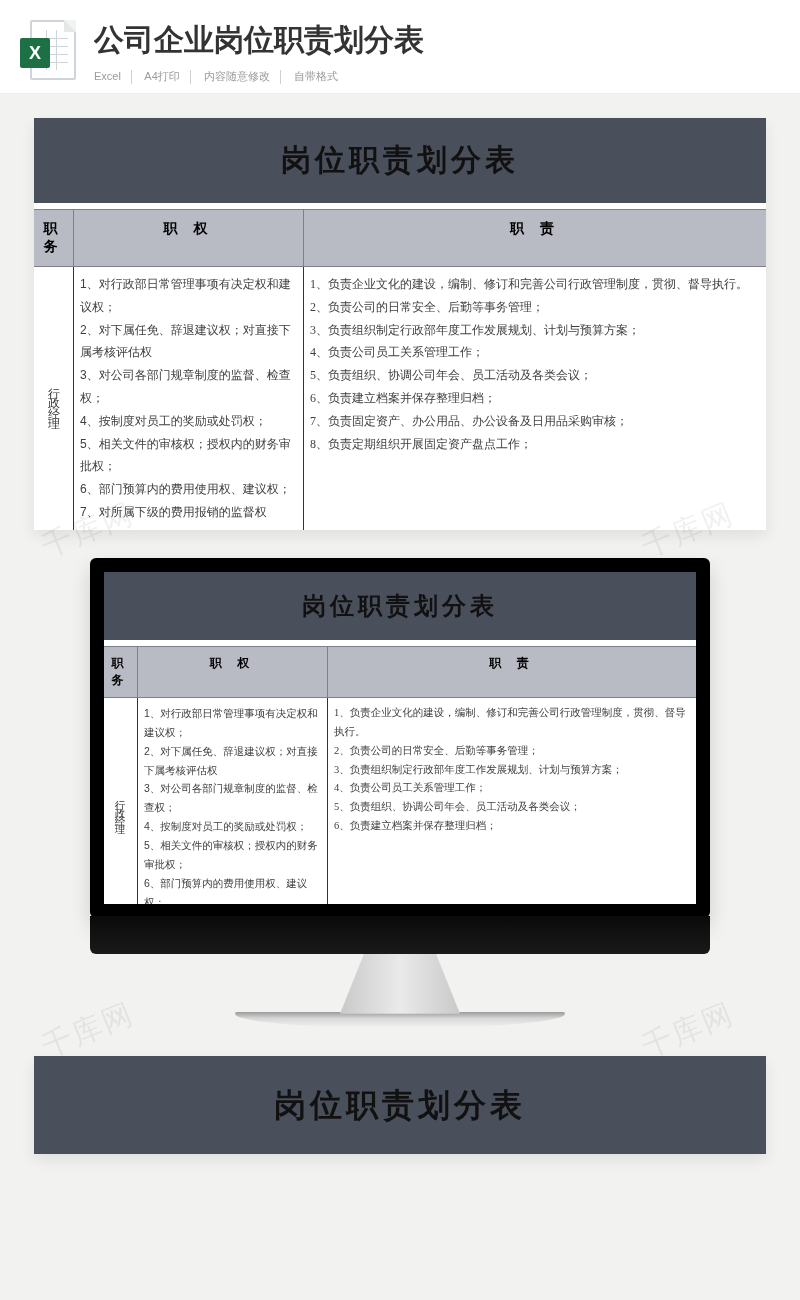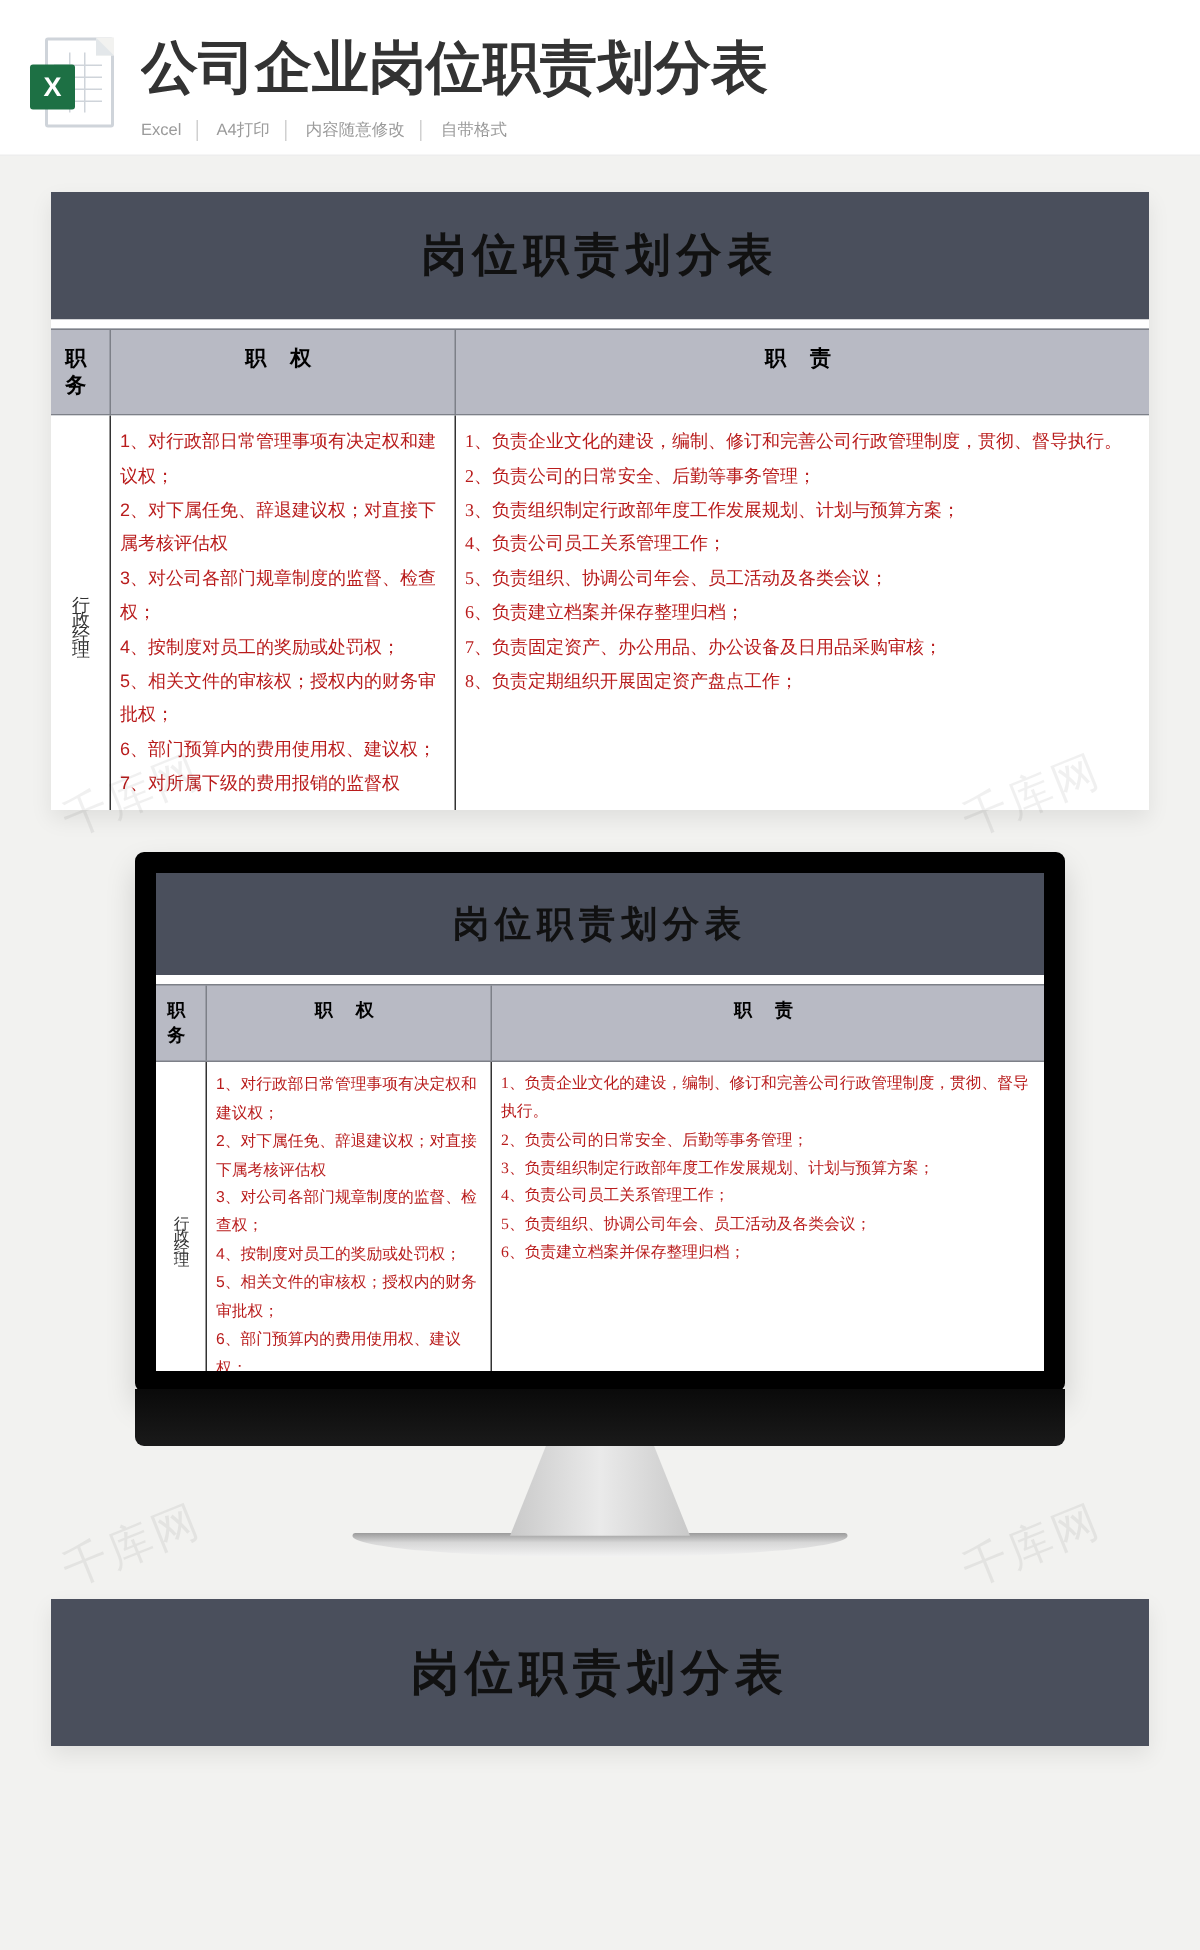--- a/index.html
+++ b/index.html
@@ -62,21 +62,21 @@
     color: #fff;
     font-weight: 700;
     font-size: 18px;
     display: flex;
     align-items: center;
     justify-content: center;
     border-radius: 2px;
   }
   .title-block { flex: 1; min-width: 0; }
   .page-title {
-    font-size: 38px;
+    font-size: 30px;
     font-weight: 700;
     color: #333;
     white-space: nowrap;
     overflow: hidden;
   }
   .meta {
     font-size: 11px;
     color: #9b9b9b;
     margin-top: 8px;
     white-space: nowrap;
@@ -156,21 +156,21 @@
     border-right: 1px solid #333;
     padding: 6px 6px;
   }
   .resp-cell {
     flex: 1;
     padding: 6px 6px;
     font-family: Liberation Serif, serif;
   }
   .power-cell div, .resp-cell div {
     line-height: 1.9;
-    color: #b91c1c;
+    color: #404040;
   }
   .gap { height: 6px; background:#fff; }
 
   
   .monitor-wrap {
     display: flex;
     justify-content: center;
     padding: 10px 0 28px;
   }
   .monitor {

